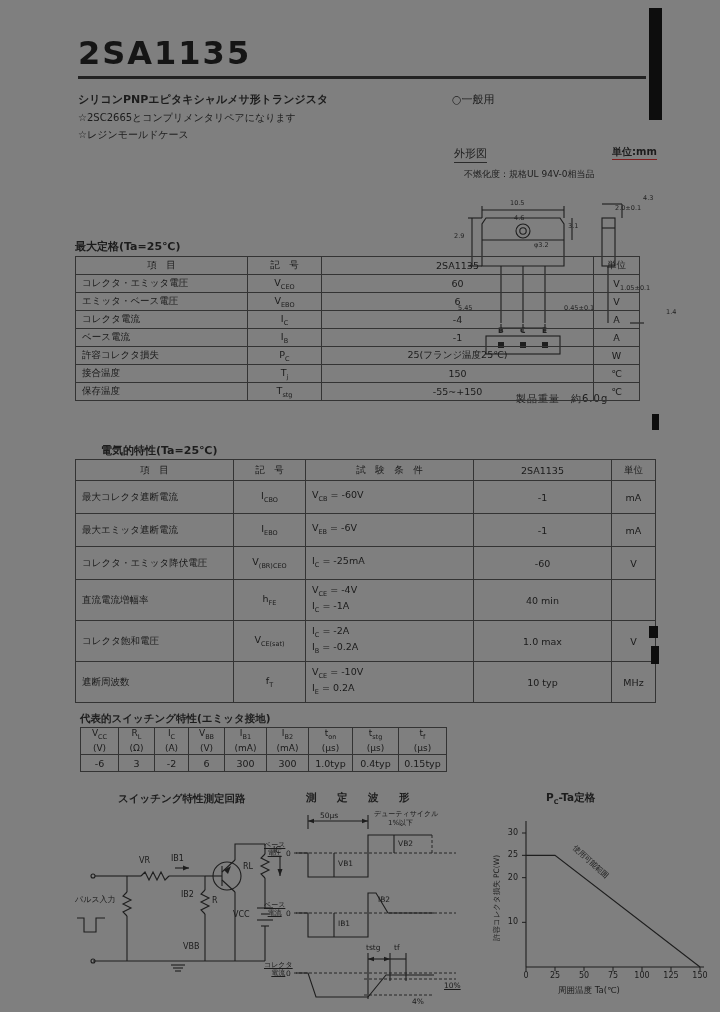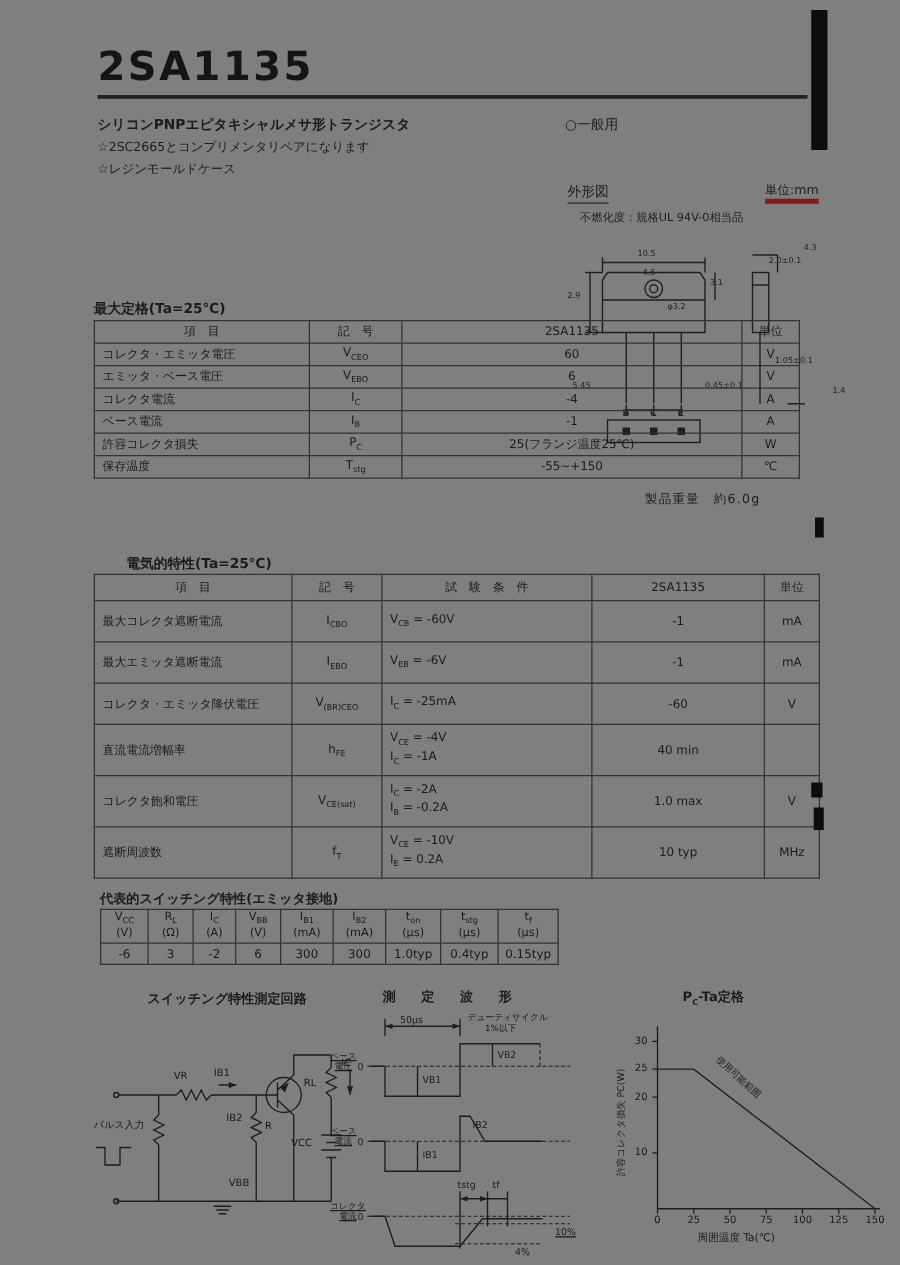--- a/index.html
+++ b/index.html
@@ -13,21 +13,21 @@
   
   #part-number{left:78px;top:34px;font-size:32px;font-weight:bold;letter-spacing:2px;color:#151515;}
   #title-rule{left:78px;top:76px;width:568px;height:3px;background:#222;}
   #subtitle{left:78px;top:92px;font-size:11px;font-weight:bold;}
   #feature-1{left:78px;top:111px;font-size:10px;}
   #feature-2{left:78px;top:128px;font-size:10px;}
   #usage-tag{left:452px;top:92px;font-size:11px;}
   
   #outline-wrap{left:452px;top:144px;width:266px;height:268px;}
   #outline-title{left:2px;top:2px;font-size:11px;border-bottom:1px solid #2a2a2a;padding-bottom:1px;}
-  #outline-unit{left:160px;top:1px;font-size:10px;border-bottom:4px solid #7f1d1d;}
+  #outline-unit{left:160px;top:1px;font-size:10px;border-bottom:1px solid #7f1d1d;font-weight:bold;}
   #outline-note{left:12px;top:24px;font-size:9px;}
   #outline-svg{left:0;top:44px;}
   #outline-labels span.dim{position:absolute;font-size:6.5px;white-space:nowrap;color:#222;}
   #outline-labels span.pin{font-size:7.5px;font-weight:bold;}
   #outline-weight{left:64px;top:248px;font-size:10px;letter-spacing:1px;}
   
   .sec-title{font-size:11px;font-weight:bold;}
   table{border-collapse:collapse;table-layout:fixed;}
   td,th{border:1px solid #333;font-size:9.5px;font-weight:normal;
         padding:0 3px;white-space:nowrap;overflow:hidden;color:#1a1a1a;}
@@ -180,20 +180,26 @@
         <td class="l">ベース電流</td>
         <td class="c"><span>I</span><sub>B</sub></td>
         <td class="c">-1</td>
         <td class="c">A</td>
       </tr>
   <tr>
         <td class="l">許容コレクタ損失</td>
         <td class="c"><span>P</span><sub>C</sub></td>
         <td class="c">25(フランジ温度25℃)</td>
         <td class="c">W</td>
+      </tr>
+  <tr>
+        <td class="l">接合温度</td>
+        <td class="c"><span>T</span><sub>j</sub></td>
+        <td class="c">150</td>
+        <td class="c">℃</td>
       </tr>
   <tr>
         <td class="l">保存温度</td>
         <td class="c"><span>T</span><sub>stg</sub></td>
         <td class="c">-55~+150</td>
         <td class="c">℃</td>
       </tr>
 </tbody>
   </table>
 

